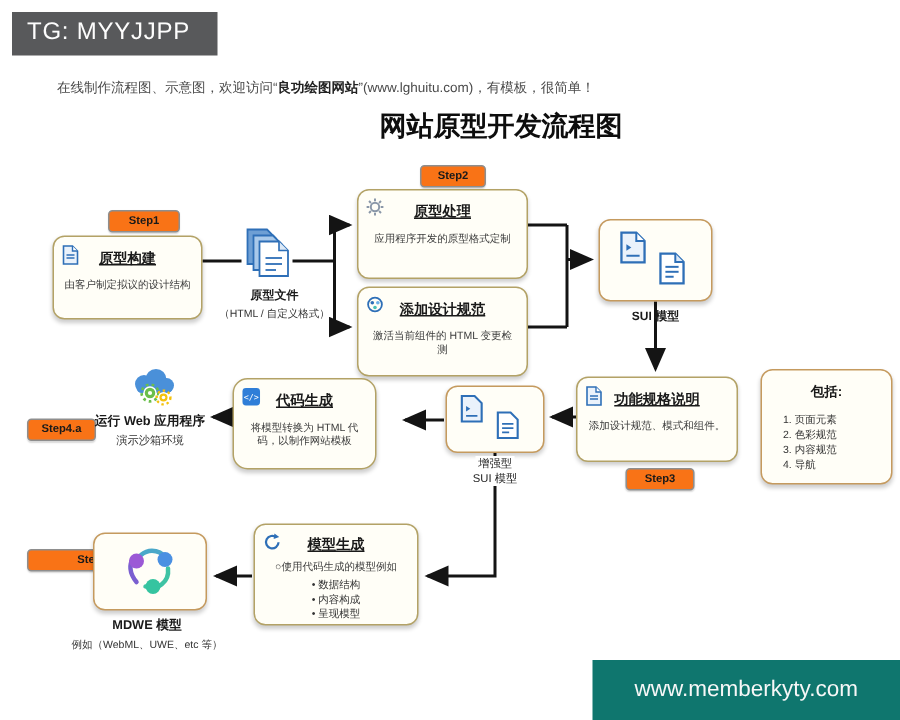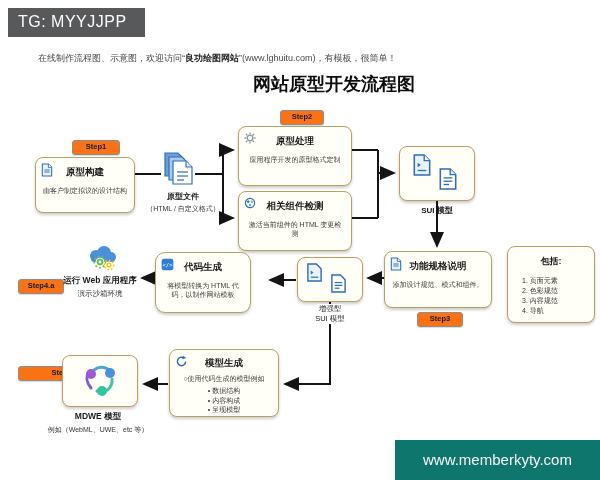--- a/index.html
+++ b/index.html
@@ -9,21 +9,21 @@
             font-size:16px;padding:5px 18px 6px 10px;letter-spacing:.5px;}
   .promo{position:absolute;left:38px;top:52px;font-size:9px;color:#4a4a4a;white-space:nowrap;}
   .promo b{color:#222;}
   .title{position:absolute;left:205px;top:72px;width:210px;text-align:right;
          font-size:18px;font-weight:bold;color:#0d0d0d;}
   .connectors{position:absolute;left:0;top:0;}
   .c{stroke:#141414;stroke-width:2;fill:none;}
   .box{position:absolute;border:1.5px solid #b3a266;border-radius:8px;background:#fffef7;
        box-shadow:0 2px 3px rgba(0,0,0,.20);box-sizing:border-box;}
   .artifact{border-color:#c59a5e;}
-  .bt{font-size:9.5px;font-weight:bold;text-align:center;margin-top:8px;}
+  .bt{font-size:9.5px;font-weight:bold;text-align:center;margin-top:8px;text-decoration:underline;}
   .bs{font-size:7px;color:#3c3c3c;text-align:center;margin-top:7px;padding:0 7px;line-height:1.35;}
   .badge{position:absolute;background:#f97316;border:1px solid #8e8e8e;border-radius:3px;
          font-size:7.5px;font-weight:bold;text-align:center;line-height:12px;height:13px;
          box-shadow:0 1px 1px rgba(0,0,0,.15);}
   .corner-icon{position:absolute;left:5px;top:5px;}
   .lblgrp{position:absolute;text-align:center;}
   .lbl-b{font-size:8px;font-weight:bold;}
   .lbl-s{font-size:7px;color:#333;margin-top:2px;}
   .inc-title{font-size:9px;font-weight:bold;text-align:center;margin-top:8px;}
   .inc-list{font-size:7px;color:#333;margin-top:8px;padding-left:14px;line-height:10px;}
@@ -110,21 +110,21 @@
     <div class="bt">原型处理</div>
     <div class="bs">应用程序开发的原型格式定制</div>
   </div>
   <div class="box" style="left:238px;top:191px;width:114px;height:60px;">
     <svg class="corner-icon" width="12" height="12" viewBox="0 0 12 12">
       <circle cx="6" cy="6" r="4.6" fill="none" stroke="#2e6fb7" stroke-width="1.2"></circle>
       <circle cx="4.2" cy="4.8" r="1.2" fill="#2e6fb7"></circle>
       <circle cx="7.9" cy="4.8" r="1.2" fill="#6ab0e8"></circle>
       <circle cx="6" cy="8" r="1.2" fill="#49c0b6"></circle>
     </svg>
-    <div class="bt">相关组件检测</div>
+    <div class="bt">添加设计规范</div>
     <div class="bs">激活当前组件的 HTML 变更检测</div>
   </div>
 
   <div class="box artifact" style="left:399px;top:146px;width:76px;height:55px;">
     <svg style="position:absolute;left:12px;top:7px;" width="20" height="22" viewBox="0 0 18 20">
       <path d="M2 1 h9 l5 5 v13 h-14 z" fill="#eaf2fb" stroke="#2e6fb7" stroke-width="1.4"></path>
       <path d="M11 1 v5 h5" fill="#fff" stroke="#2e6fb7" stroke-width="1.2"></path>
       <path d="M5 8 l3 2 -3 2 z" fill="#2e6fb7"></path>
       <line x1="5" y1="15" x2="13" y2="15" stroke="#2e6fb7" stroke-width="1.2"></line>
     </svg>

